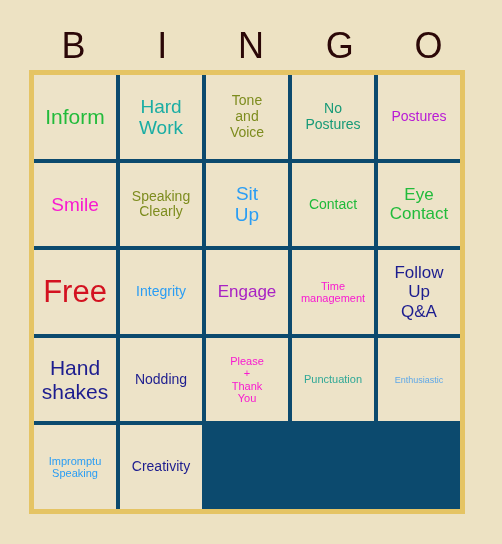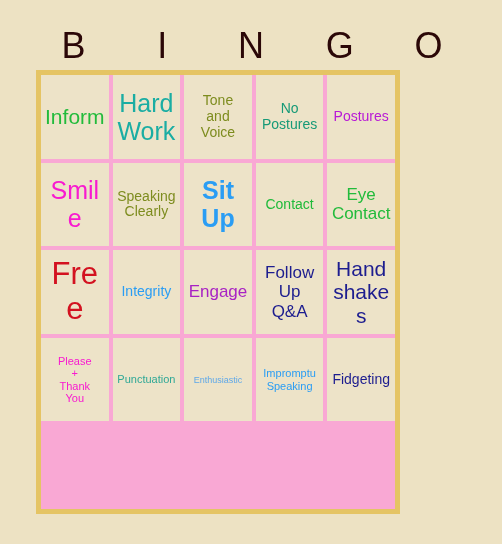--- a/index.html
+++ b/index.html
@@ -40,30 +40,29 @@
     font-weight: 400;
     color: #2b0707;
     font-family: "Liberation Sans", sans-serif;
     letter-spacing: 0;
   }
   
   #bingo-grid {
     position: absolute;
     left: 29px;
     top: 70px;
-    width: 364px;
+    width: 436px;
     height: 444px;
     box-sizing: border-box;
-    background: #f9a8d4;
+    background: #0c4a6e;
     border: 5px solid #e5c464;
     display: grid;
     grid-template-columns: repeat(5, 1fr);
     grid-template-rows: repeat(5, 1fr);
     gap: 4px;
-    margin-left: 7px;
   }
   .cell {
     background: #ede3c8;
     display: flex;
     align-items: center;
     justify-content: center;
     text-align: center;
     padding: 2px 3px;
     box-sizing: border-box;
     overflow: hidden;
@@ -74,21 +73,21 @@
     line-height: 1.12;
     word-wrap: break-word;
     white-space: pre-line;
   }
   
   .sz-xs  { font-size: 9px; }
   .sz-sm  { font-size: 11px; }
   .sz-md  { font-size: 14px; }
   .sz-lg  { font-size: 17px; }
   .sz-xl  { font-size: 21px; }
-  .sz-xxl { font-size: 25px; }
+  .sz-xxl { font-size: 19px; }
   .sz-huge{ font-size: 31px; }
 </style>
 </head>
 <body>
 
 <div id="card">
 
   <div id="bingo-header">
     <div class="hdr-letter">B</div>
     <div class="hdr-letter">I</div>
@@ -118,62 +117,69 @@
         <span class="cell-text sz-md" style="color: rgb(184, 26, 214);">Postures</span>
       </div>
       <div class="cell">
         <span class="cell-text sz-xxl" style="color: rgb(248, 26, 208);">Smile</span>
       </div>
       <div class="cell">
         <span class="cell-text sz-md" style="color: rgb(125, 140, 30);">Speaking
 Clearly</span>
       </div>
       <div class="cell">
-        <span class="cell-text sz-xxl" style="color: rgb(42, 157, 244); font-weight: bold;">Sit
+        <span class="cell-text sz-xxl" style="color: rgb(42, 157, 244);">Sit
 Up</span>
       </div>
       <div class="cell">
         <span class="cell-text sz-md" style="color: rgb(31, 186, 58);">Contact</span>
       </div>
       <div class="cell">
         <span class="cell-text sz-lg" style="color: rgb(34, 187, 59);">Eye
 Contact</span>
       </div>
       <div class="cell">
         <span class="cell-text sz-huge" style="color: rgb(211, 18, 32);">Free</span>
       </div>
       <div class="cell">
         <span class="cell-text sz-md" style="color: rgb(42, 157, 244);">Integrity</span>
       </div>
       <div class="cell">
         <span class="cell-text sz-lg" style="color: rgb(168, 34, 196);">Engage</span>
       </div>
       <div class="cell">
+        <span class="cell-text sz-sm" style="color: rgb(248, 26, 208);">Time
+management</span>
+      </div>
+      <div class="cell">
         <span class="cell-text sz-lg" style="color: rgb(29, 29, 143);">Follow
 Up
 Q&amp;A</span>
       </div>
       <div class="cell">
         <span class="cell-text sz-xl" style="color: rgb(29, 29, 143);">Hand
 shakes</span>
+      </div>
+      <div class="cell">
+        <span class="cell-text sz-md" style="color: rgb(29, 29, 143);">Nodding</span>
       </div>
       <div class="cell">
         <span class="cell-text sz-sm" style="color: rgb(248, 26, 208);">Please
 +
 Thank
 You</span>
       </div>
       <div class="cell">
         <span class="cell-text sz-sm" style="color: rgb(47, 168, 150);">Punctuation</span>
       </div>
       <div class="cell">
         <span class="cell-text sz-xs" style="color: rgb(95, 168, 232);">Enthusiastic</span>
       </div>
       <div class="cell">
         <span class="cell-text sz-sm" style="color: rgb(42, 157, 244);">Impromptu
 Speaking</span>
       </div>
       <div class="cell">
-        <span class="cell-text sz-md" style="color: rgb(29, 29, 143);">Fidgeting</span>
+        <span class="cell-text sz-md" style="color: rgb(29, 29, 143);">Creativity</span>
       </div>
     </div>
 
 </div>
 
 </body></html>

